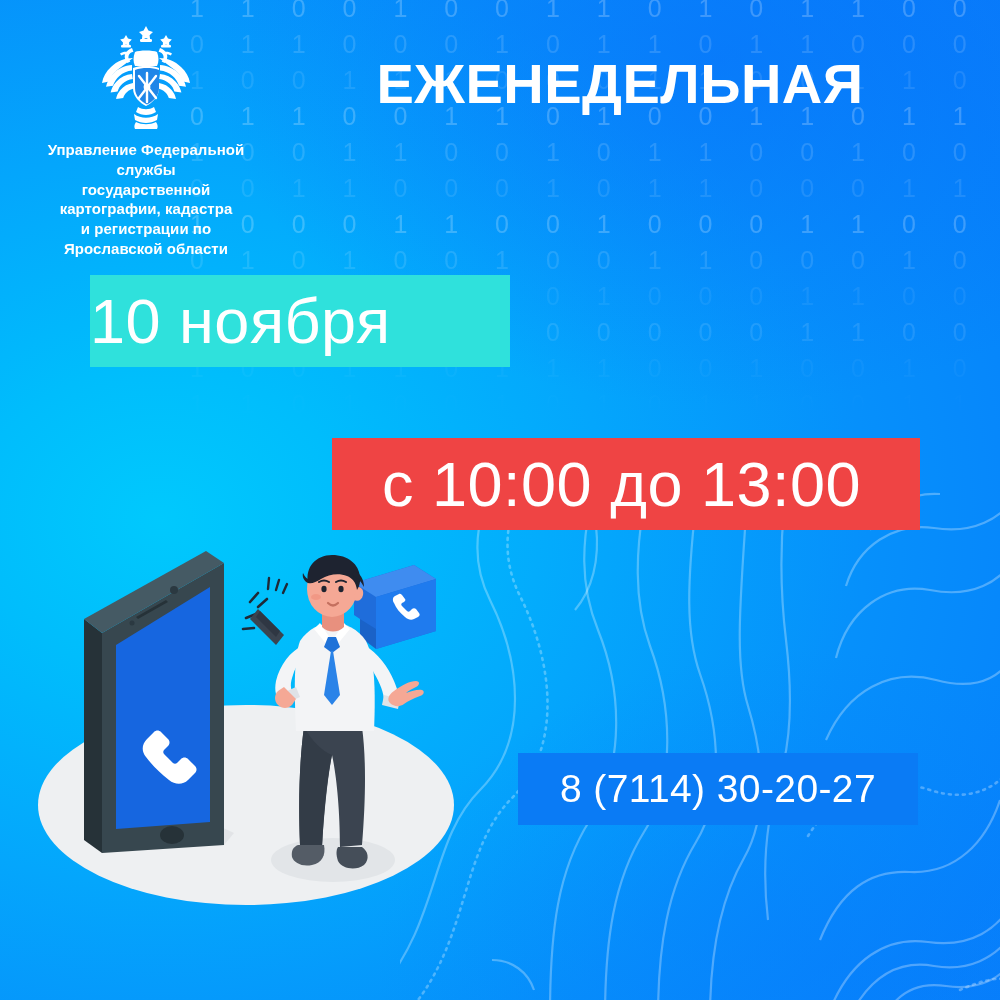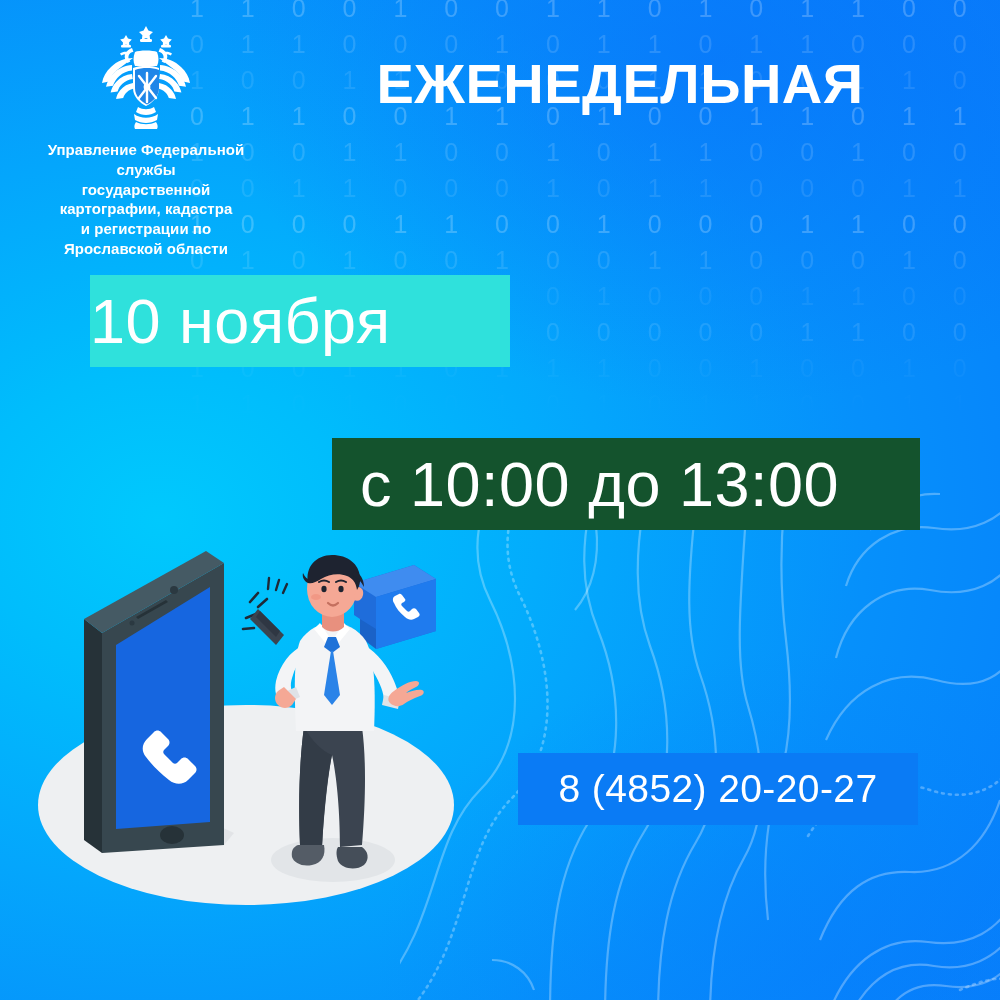--- a/index.html
+++ b/index.html
@@ -138,23 +138,23 @@
     background: #2fe1dc;
     font-size: 63px;
     box-sizing: border-box;
     letter-spacing: 0.5px;
   }
   .badge-time {
     left: 332px;
     top: 438px;
     width: 588px;
     height: 92px;
-    background: #14532d;
+    background: #ef4444;
     font-size: 63px;
-    padding-left: 28px;
+    padding-left: 50px;
     box-sizing: border-box;
     letter-spacing: 0.5px;
   }
   .badge-phone {
     left: 518px;
     top: 753px;
     width: 400px;
     height: 72px;
     background: #0a7bf5;
     font-size: 39px;
@@ -264,21 +264,21 @@
 
   <div class="badge badge-date">
     <span>10 ноября</span>
   </div>
 
   <div class="badge badge-time">
     <span>с 10:00 до 13:00</span>
   </div>
 
   <div class="badge badge-phone">
-    <span>8 (4852) 20-20-27</span>
+    <span>8 (7114) 30-20-27</span>
   </div>
 
   <svg class="illustration" viewBox="0 0 470 380">
 
     <ellipse cx="218" cy="260" rx="208" ry="100" fill="#eef0f2"></ellipse>
 
     <ellipse cx="305" cy="315" rx="62" ry="22" fill="#e2e5e8"></ellipse>
 
     <path d="M178,275 L206,288 L196,300 L168,287 Z" fill="#dfe2e5" opacity="0.85"></path>
 

